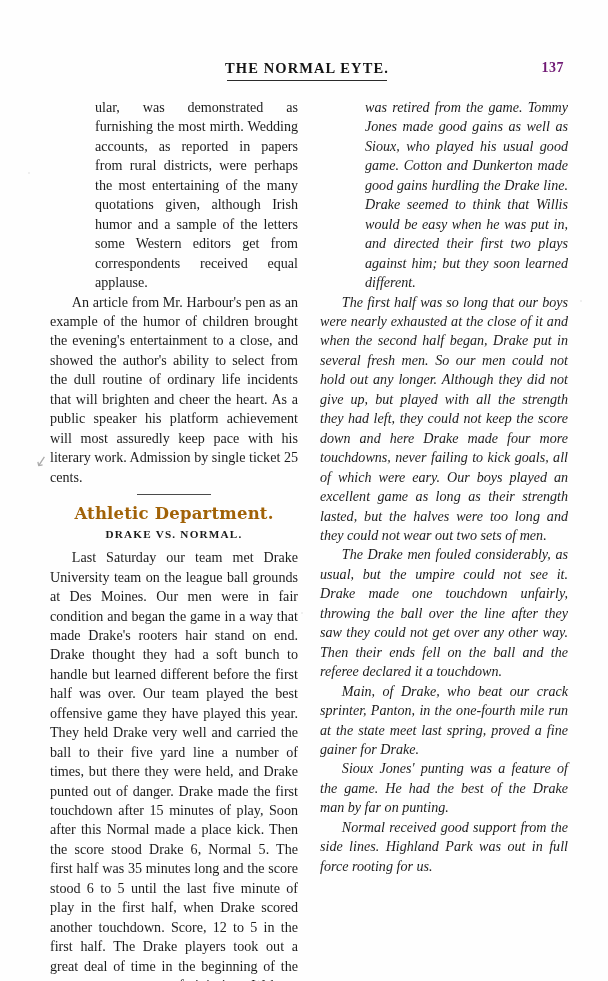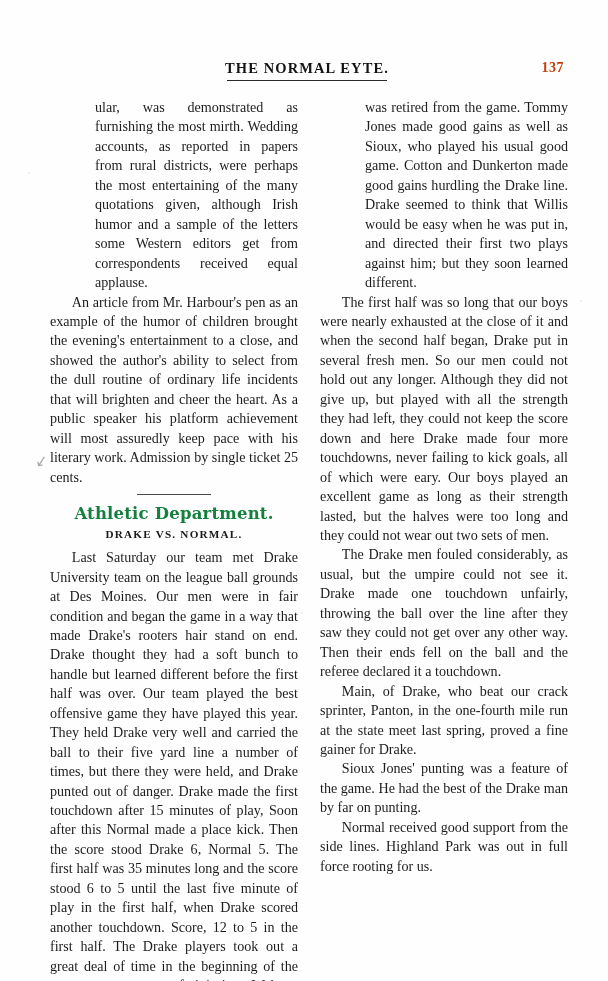--- a/index.html
+++ b/index.html
@@ -52,36 +52,36 @@
     height: 1px;
     background: #2a2a2a;
   }
   .head-folio {
     position: absolute;
     right: 0;
     top: 0;
     font-size: 14px;
     font-weight: bold;
     letter-spacing: 0.5px;
-    color: #c2410c;
+    color: #701a75;
   }
 
   
   .col {
     position: absolute;
     top: 98px;
     width: 248px;
     font-size: 14.1px;
     line-height: 19.45px;
     text-align: justify;
     text-justify: inter-word;
     color: #1c1c1c;
   }
   .col-left  { left: 50px; }
-  .col-right { left: 320px; }
+  .col-right { left: 320px; font-style: italic; }
 
   .col p {
     margin: 0;
     text-indent: 1.55em;
     text-align: justify;
     hyphens: none;
   }
   .col p.cont {
     text-indent: 0;
     margin-left: 45px;
@@ -97,21 +97,21 @@
     width: 74px;
     height: 1px;
     background: #4a4a4a;
     margin: 7px auto 9px auto;
   }
   .sec-title {
     font-family: "DejaVu Serif", "Liberation Serif", serif;
     font-weight: bold;
     font-size: 16.5px;
     letter-spacing: 0.2px;
-    color: #15803d;
+    color: #a16207;
     line-height: 1.25;
     font-style: normal;
     
     text-rendering: optimizeLegibility;
   }
   .sec-subtitle {
     margin-bottom: 4px;
     font-size: 11.2px;
     letter-spacing: 1.2px;
     font-weight: bold;

